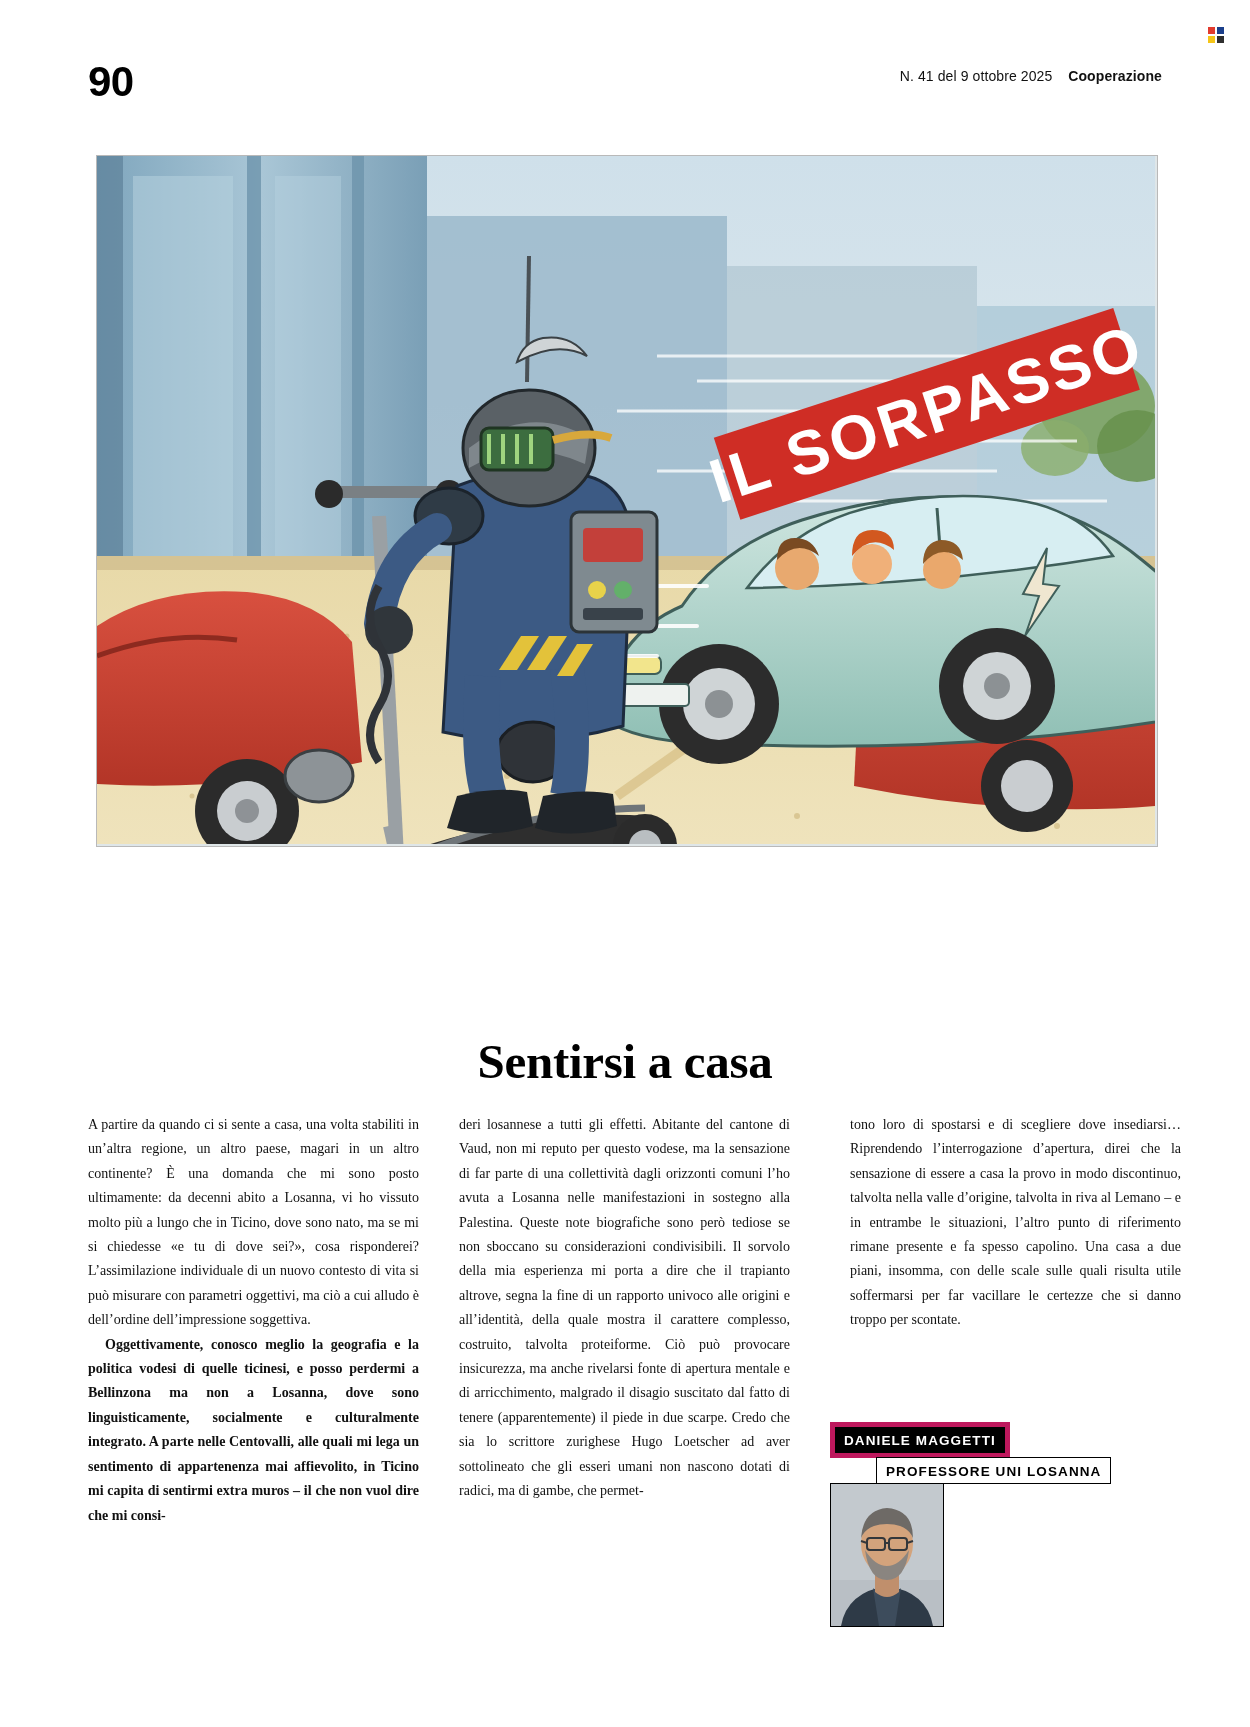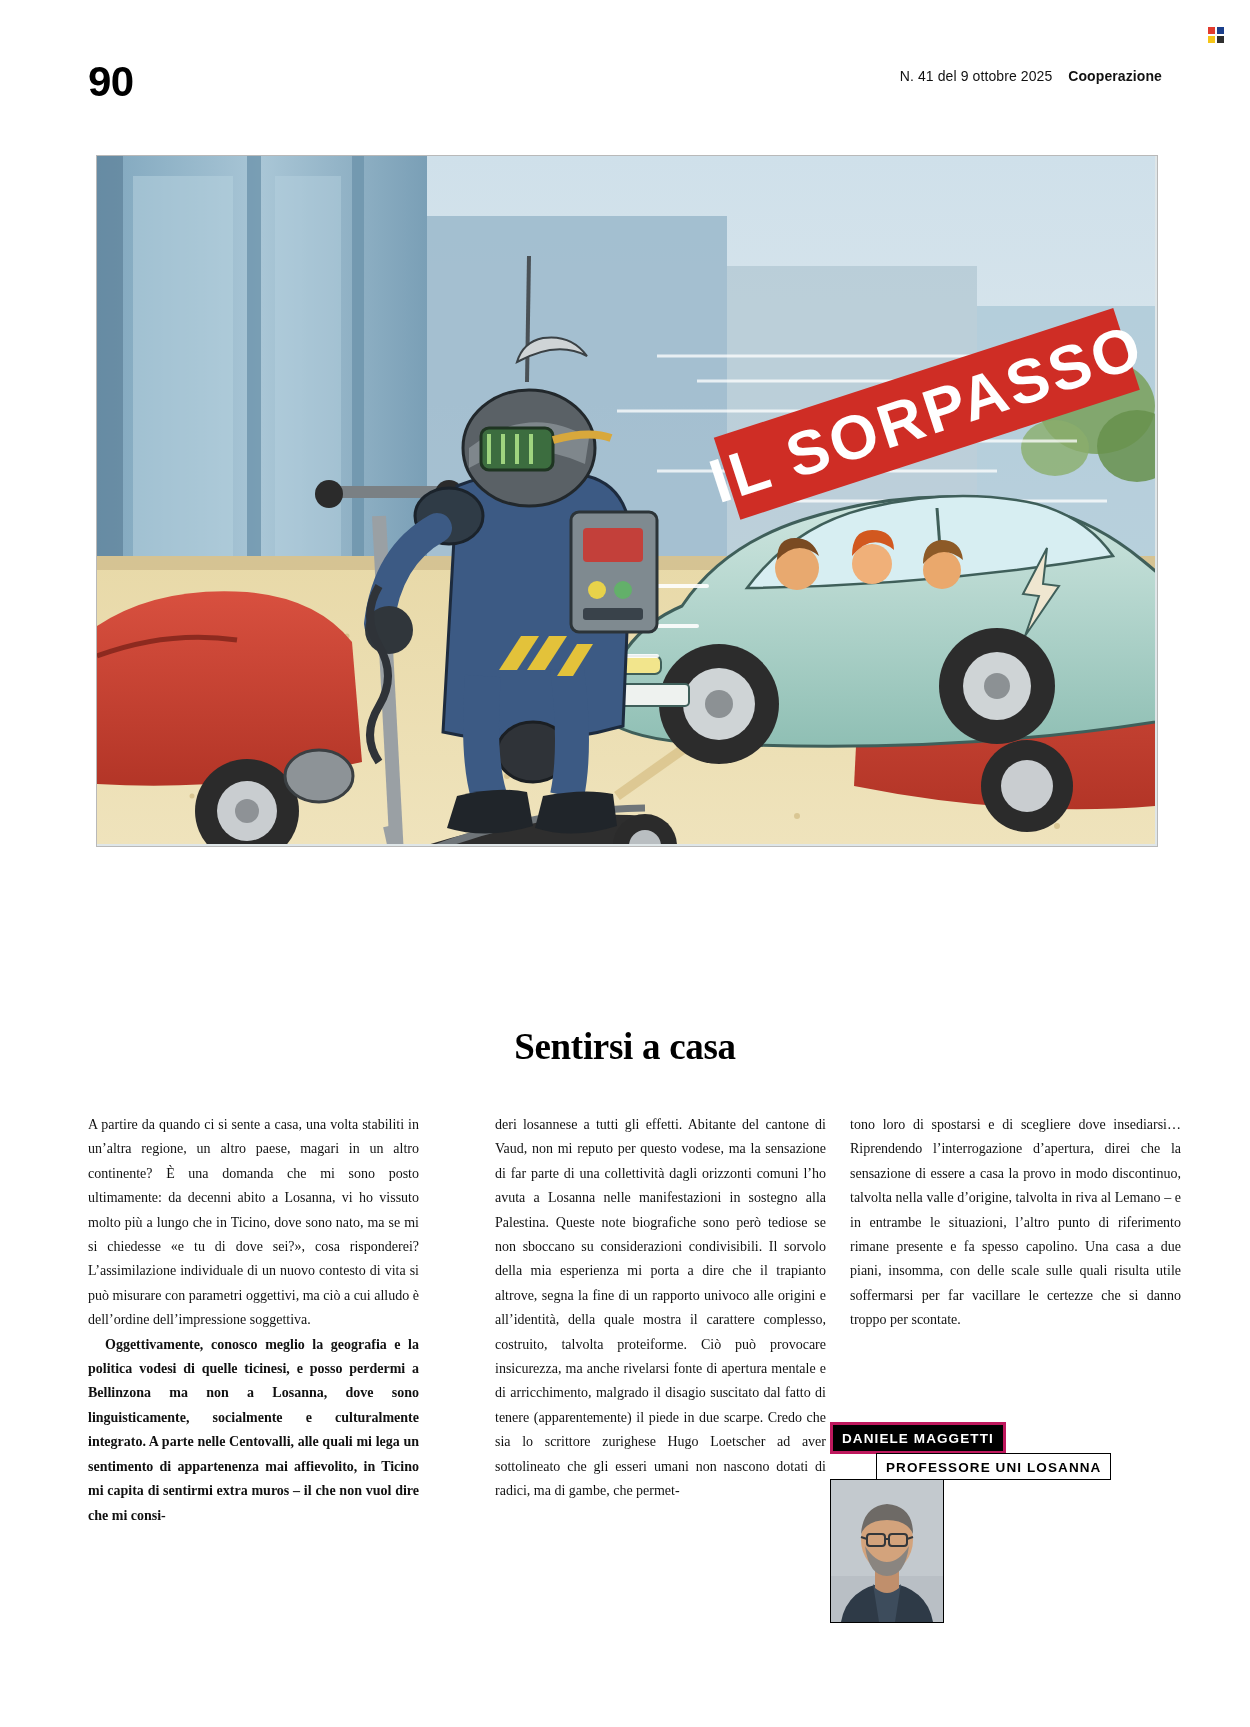--- a/index.html
+++ b/index.html
@@ -77,21 +77,21 @@
 
   
   .article-title {
     position: absolute;
     left: 0;
     top: 1000px;
     width: 1250px;
     text-align: center;
     font-family: "Liberation Serif", serif;
     font-weight: bold;
-    font-size: 37px;
+    font-size: 49px;
     letter-spacing: -0.3px;
     color: #000;
   }
 
   
   .cols {
     position: absolute;
     left: 88px;
     top: 1113px;
     width: 1074px;
@@ -101,42 +101,42 @@
     position: absolute;
     top: 0;
     width: 331px;
     font-size: 14px;
     line-height: 24.4px;
     text-align: justify;
     hyphens: auto;
     color: #111;
   }
   .col.c1 { left: 0px; }
-  .col.c2 { left: 371px; margin-left: 36px; }
+  .col.c2 { left: 371px; }
   .col.c3 { left: 762px; }
   .col p { margin: 0; }
   .col p.indent { text-indent: 17px; font-weight: bold; }
 
   
   .author-block {
     position: absolute;
     left: 830px;
     top: 1422px;
     width: 344px;
   }
   .author-name {
     display: inline-block;
     background: #000;
     color: #fff;
     font-family: "Liberation Sans", sans-serif;
     font-weight: bold;
     font-size: 13.5px;
     letter-spacing: 1.1px;
     padding: 6px 9px 5px 9px;
-    border: 3px solid #be185d;
+    border: 5px solid #be185d;
   }
   .author-role {
     display: inline-block;
     background: #fff;
     color: #000;
     font-family: "Liberation Sans", sans-serif;
     font-weight: bold;
     font-size: 13.5px;
     letter-spacing: 1.1px;
     padding: 6px 9px 4px 9px;

